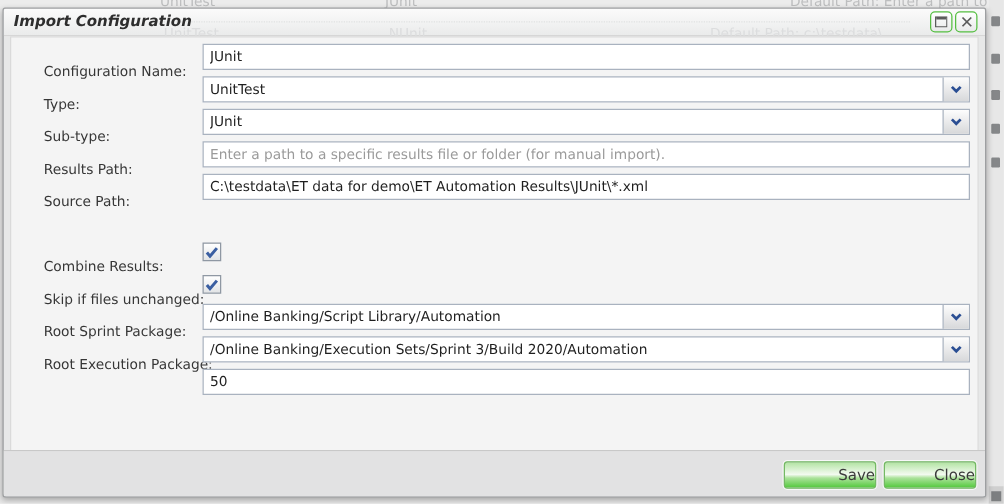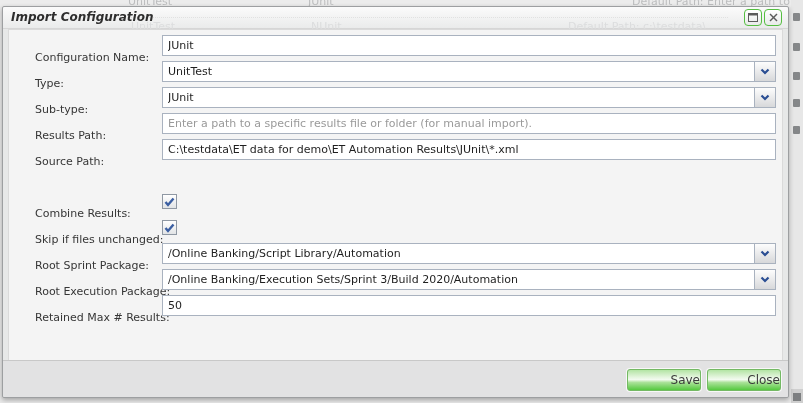--- a/index.html
+++ b/index.html
@@ -266,21 +266,20 @@
           <div class="combo-btn">
             <svg width="10" height="7" viewBox="0 0 10 7">
               <path d="M1.5 1.5 L5 5 L8.5 1.5" fill="none" stroke="#2a4e93" stroke-width="2.2"></path>
             </svg>
           </div>
         </div>
       </div>
     </div>
 
     <div class="row" style="top:265px">
-      <span class="lbl">Retained Max # Results:</span>
       <div class="field"><input type="text" value="50" style=""></div>
     </div>
 
   </div>
 
   <div class="footer">
     <div class="btn btn-save">Save</div>
     <div class="btn btn-close">Close</div>
   </div>
 

